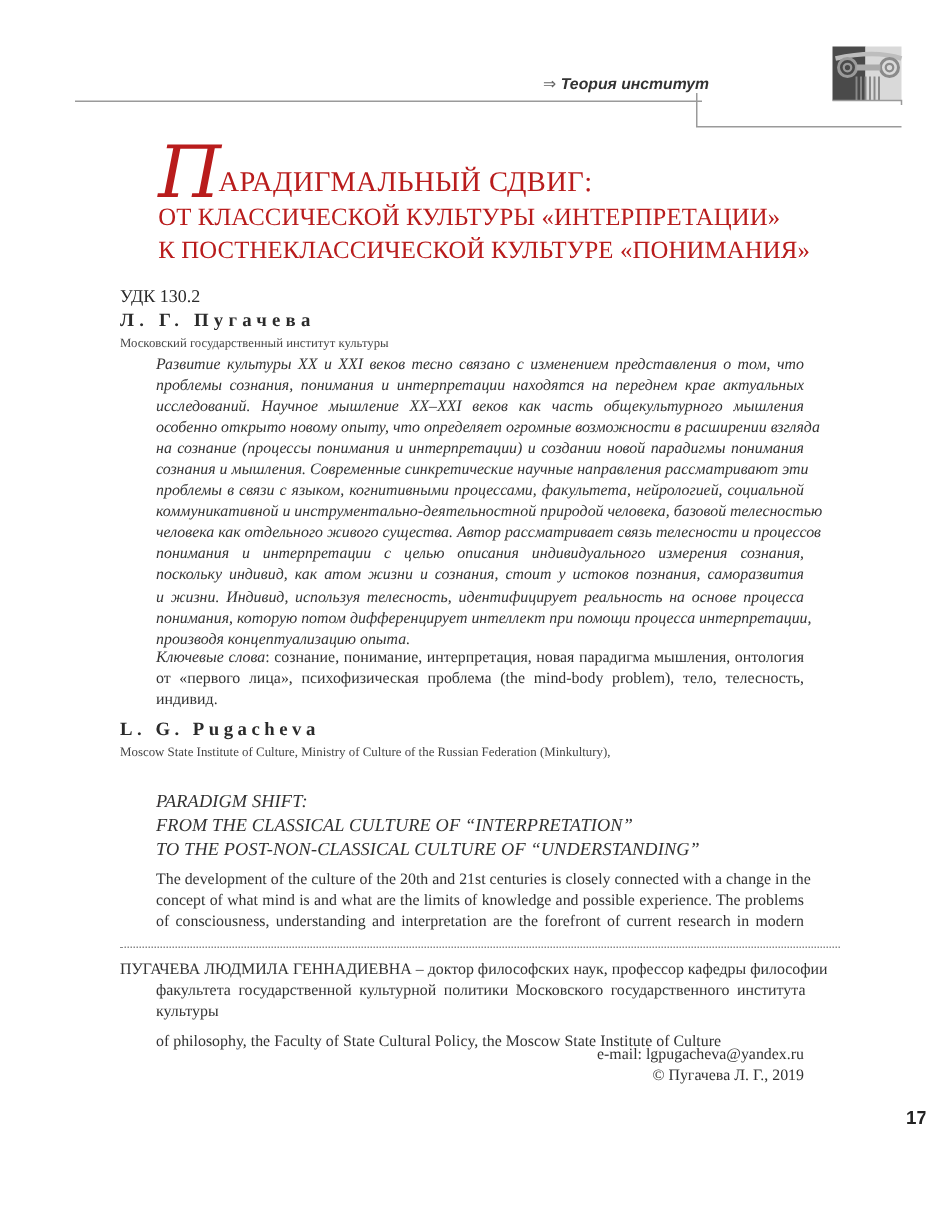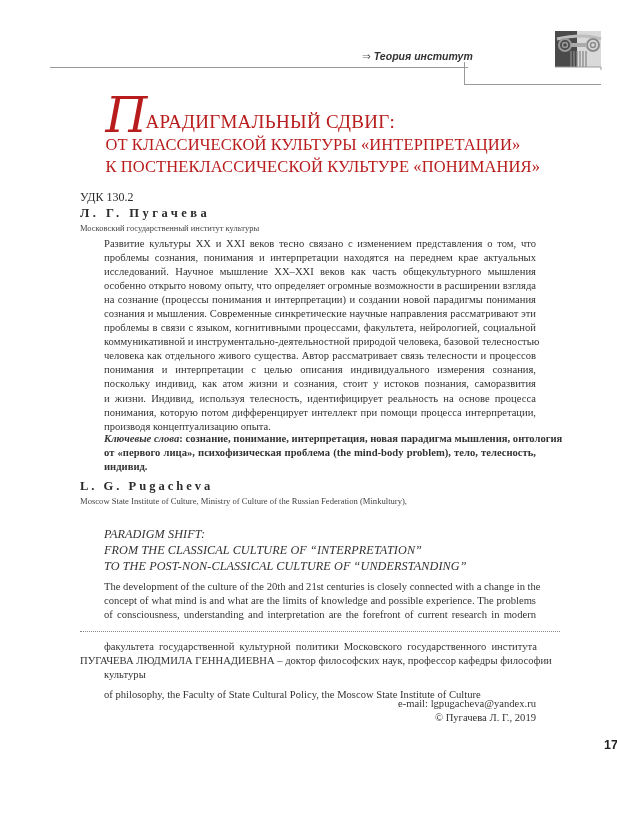--- a/index.html
+++ b/index.html
@@ -22,24 +22,24 @@
   .title .line1 { font-size: 19px; letter-spacing: 0.3px; line-height: 24px; }
   .title .dropcap { font-family: "DejaVu Serif", serif; font-style: italic; font-size: 48px; line-height: 30px;
                     vertical-align: -4px; margin-right: -2px; font-weight: normal; }
   .title .line { font-size: 16.5px; line-height: 22px; letter-spacing: 0.1px; white-space: nowrap; }
 
   .udk { position: absolute; left: 80px; top: 190px; font-size: 12px; }
   .author-ru { position: absolute; left: 80px; top: 206px; font-size: 12.5px; font-weight: bold; letter-spacing: 3.5px; }
   .affil-ru { position: absolute; left: 80px; top: 223px; font-size: 8.5px; color: #444; }
 
   .abstract { position: absolute; left: 104px; top: 237px; width: 432px; font-size: 10.6px; line-height: 14.05px;
-              text-align: justify; color: #333; margin: 0; }
+              text-align: justify; color: #333; margin: 0; font-style: italic; }
   .abstract .ln { display: block; text-align: justify; text-align-last: justify; white-space: nowrap; overflow: visible; }
   .abstract .ln.last { text-align-last: left; }
-  .keywords { position: absolute; left: 104px; top: 432px; width: 432px; font-size: 10.6px; line-height: 14.05px; color: #333; font-weight: bold; }
+  .keywords { position: absolute; left: 104px; top: 432px; width: 432px; font-size: 10.6px; line-height: 14.05px; color: #333; }
   .keywords .ln { display: block; text-align: justify; text-align-last: justify; white-space: nowrap; }
   .keywords .ln.last { text-align-last: left; }
   .keywords .label { font-style: italic; }
 
   .author-en { position: absolute; left: 80px; top: 479px; font-size: 12.5px; font-weight: bold; letter-spacing: 3px; }
   .affil-en { position: absolute; left: 80px; top: 496px; font-size: 8.6px; line-height: 11px; color: #444; }
 
   .title-en { position: absolute; left: 104px; top: 526px; font-size: 12.2px; line-height: 16px; font-style: italic; color: #333; letter-spacing: 0.1px; }
 
   .abstract-en { position: absolute; left: 104px; top: 580px; width: 432px; font-size: 10.6px; line-height: 14.2px; color: #333; }
@@ -136,22 +136,22 @@
 <div class="abstract-en">
   <span class="ln">The development of the culture of the 20th and 21st centuries is closely connected with a change in the</span>
   <span class="ln">concept of what mind is and what are the limits of knowledge and possible experience. The problems</span>
   <span class="ln">of consciousness, understanding and interpretation are the forefront of current research in modern</span>
 </div>
 
 <div class="dotted-rule"></div>
 
 <div class="notes">
   <div class="note">
+    <span class="ln">ПУГАЧЕВА ЛЮДМИЛА ГЕННАДИЕВНА – доктор философских наук, профессор кафедры философии</span>
     <span class="ln indent">факультета государственной культурной политики Московского государственного института</span>
-    <span class="ln">ПУГАЧЕВА ЛЮДМИЛА ГЕННАДИЕВНА – доктор философских наук, профессор кафедры философии</span>
     <span class="ln indent last">культуры</span>
   </div>
   <div class="note">
     <span class="ln indent last">of philosophy, the Faculty of State Cultural Policy, the Moscow State Institute of Culture</span>
   </div>
 </div>
 
 <div class="contacts">
   <div>e-mail: lgpugacheva@yandex.ru</div>
   <div>© Пугачева Л. Г., 2019</div>

